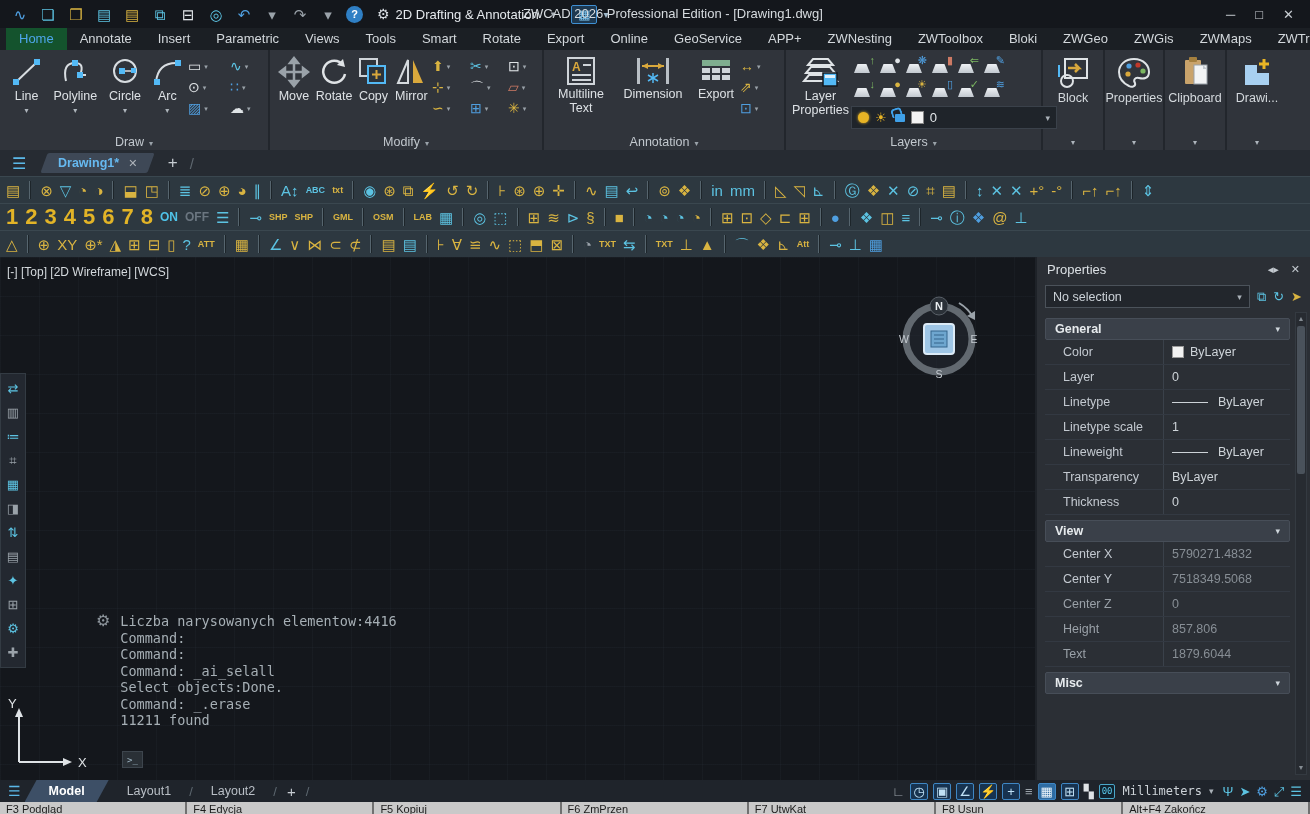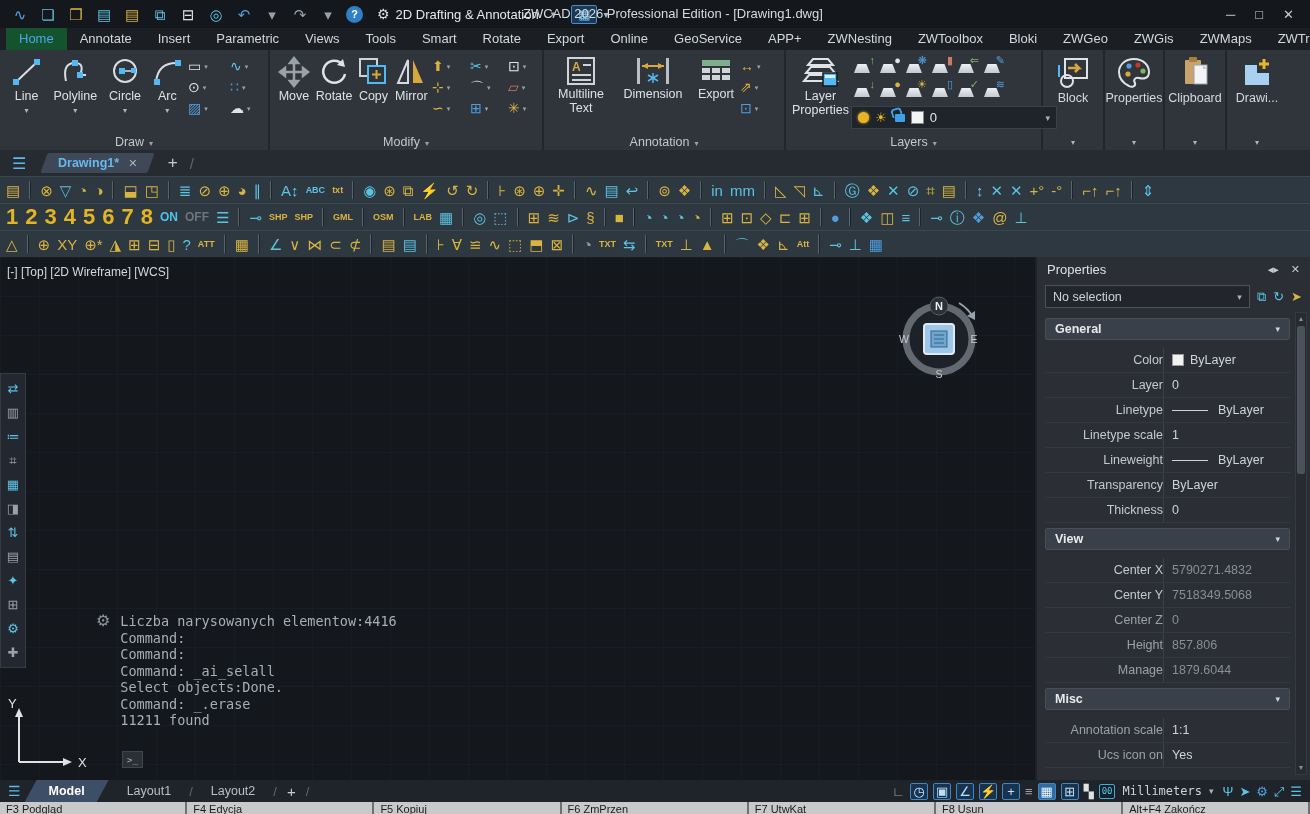--- a/index.html
+++ b/index.html
@@ -107,21 +107,21 @@
   .phead .hic{margin-left:auto;display:flex;gap:12px;color:#c3c9cf;font-size:11px;}
   .pcombo{display:flex;align-items:center;padding:3px 8px 5px;gap:7px;}
   .pselect{flex:1;height:23px;background:#22262c;border:1px solid #4b525a;display:flex;
            align-items:center;padding:0 7px;color:#ccd2d8;}
   .pselect .sc{margin-left:auto;color:#aab1b8;font-size:9px;}
   .pcicons{display:flex;gap:7px;}
   .pcicons .ti{font-size:13px;}
   .psec{height:22px;margin:5px 20px 0 8px;background:#3a4049;border:1px solid #474e58;border-radius:2px;
         display:flex;align-items:center;padding:0 9px;color:#e6eaed;font-weight:bold;font-size:12.5px;}
   .psec .sc{margin-left:auto;color:#cfd6dc;font-size:9px;font-weight:normal;}
-  .prows{margin:8px 20px 0 8px;text-align:right;}
+  .prows{margin:0 20px 0 8px;}
   .prow{height:25px;border-bottom:1px solid #333942;display:flex;align-items:center;padding-left:18px;}
   .plabel{width:100px;color:#c3c9d0;flex:none;}
   .pval{flex:1;height:100%;border-left:1px solid #3a414a;padding-left:8px;display:flex;
         align-items:center;gap:6px;color:#ced4d9;}
   .pval.dim{color:#878e95;}
   .plabel.dim{color:#9aa1a8;}
   .swatch{width:12px;height:12px;background:#f2f2f2;border:1px solid #999;flex:none;}
   .ltline{width:36px;height:1px;background:#cdd2d7;flex:none;margin-right:4px;}
   .pscroll{position:absolute;right:3px;top:55px;bottom:5px;width:12px;background:#272b31;
            border:1px solid #343a41;}
@@ -807,44 +807,30 @@
               <span>0</span>
             </span>
         </div>
         <div class="prow">
           <span class="plabel dim">Height</span>
           <span class="pval dim">
               <span>857.806</span>
             </span>
         </div>
         <div class="prow">
-          <span class="plabel dim">Manage</span>
+          <span class="plabel dim">Text</span>
           <span class="pval dim">
               <span>1879.6044</span>
             </span>
         </div>
       </div>
 
       <div class="psec">
         <span>Misc</span>
           <span class="sc">▾</span>
-      </div>
-      <div class="prows">
-        <div class="prow">
-          <span class="plabel dim">Annotation scale</span>
-          <span class="pval">
-              <span>1:1</span>
-            </span>
-        </div>
-        <div class="prow">
-          <span class="plabel dim">Ucs icon on</span>
-          <span class="pval">
-              <span>Yes</span>
-            </span>
-        </div>
       </div>
 
       <div class="pscroll">
         <div class="psar up">▲</div>
         <div class="pthumb"></div>
         <div class="psar dn">▼</div>
       </div>
     </div>
   </div>
 

